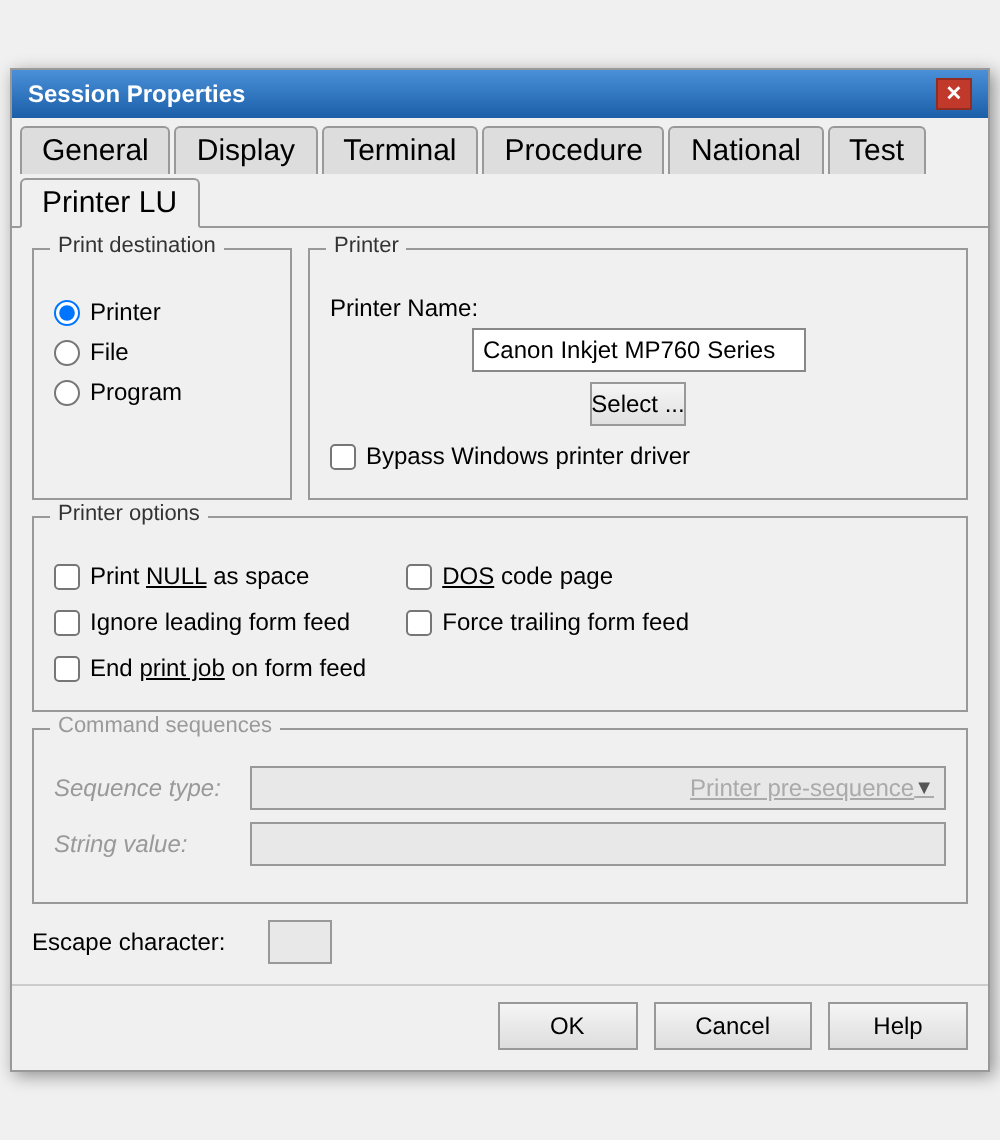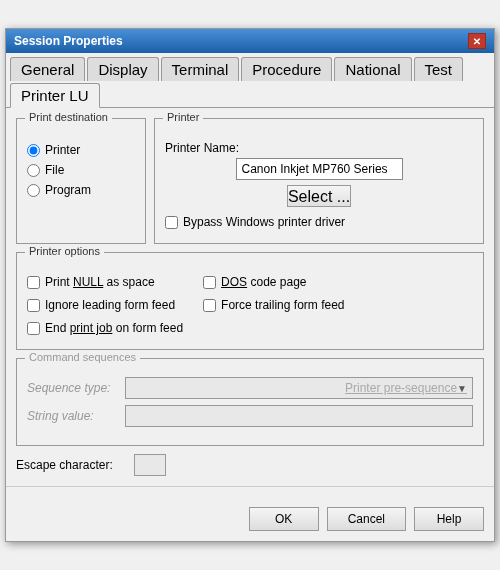--- a/index.html
+++ b/index.html
@@ -133,21 +133,21 @@
       border: 1px solid #888;
       background: white;
       padding: 3px 5px;
       font-size: 12px;
       height: 22px;
     }
     .select-btn {
       padding: 2px 0;
       background: linear-gradient(to bottom, #f5f5f5, #e0e0e0);
       border: 1px solid #999;
-      font-size: 16px;
+      font-size: 12px;
       cursor: pointer;
       height: 22px;
     }
     .checkbox-item {
       display: flex;
       align-items: center;
       gap: 5px;
       font-size: 12px;
       margin-bottom: 4px;
     }
@@ -217,21 +217,21 @@
     .escape-box {
       width: 32px;
       height: 22px;
       border: 1px solid #999;
       background: #e8e8e8;
     }
     .bottom-buttons {
       display: flex;
       justify-content: flex-end;
       gap: 8px;
-      padding: 20px 10px 10px 10px;
+      padding: 8px 10px 10px 10px;
       border-top: 1px solid #ccc;
     }
     .bottom-btn {
       padding: 4px 20px;
       background: linear-gradient(to bottom, #f5f5f5, #ddd);
       border: 1px solid #999;
       font-size: 12px;
       cursor: pointer;
       min-width: 70px;
     }

